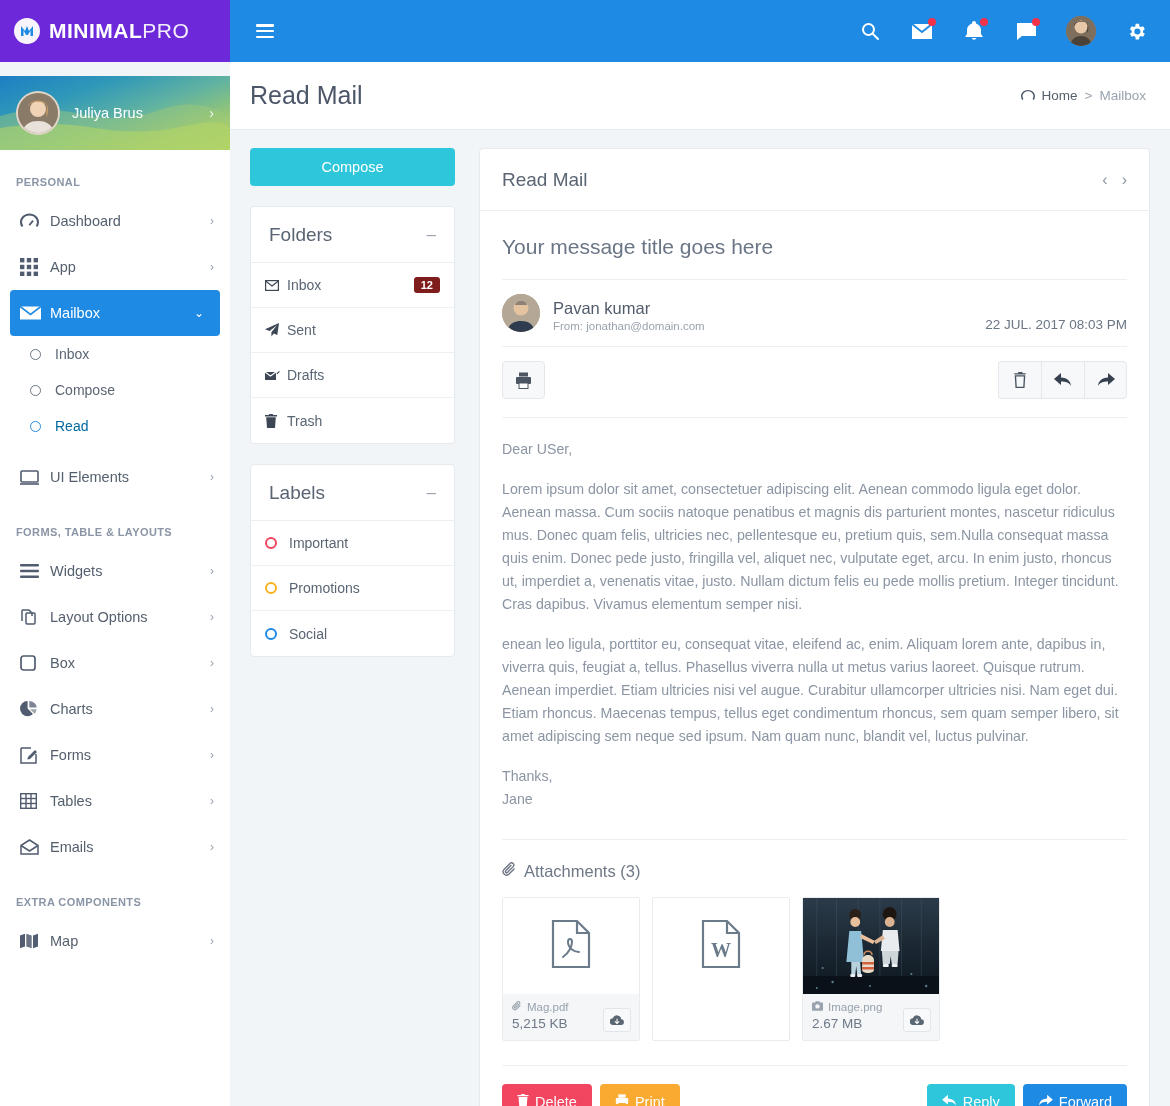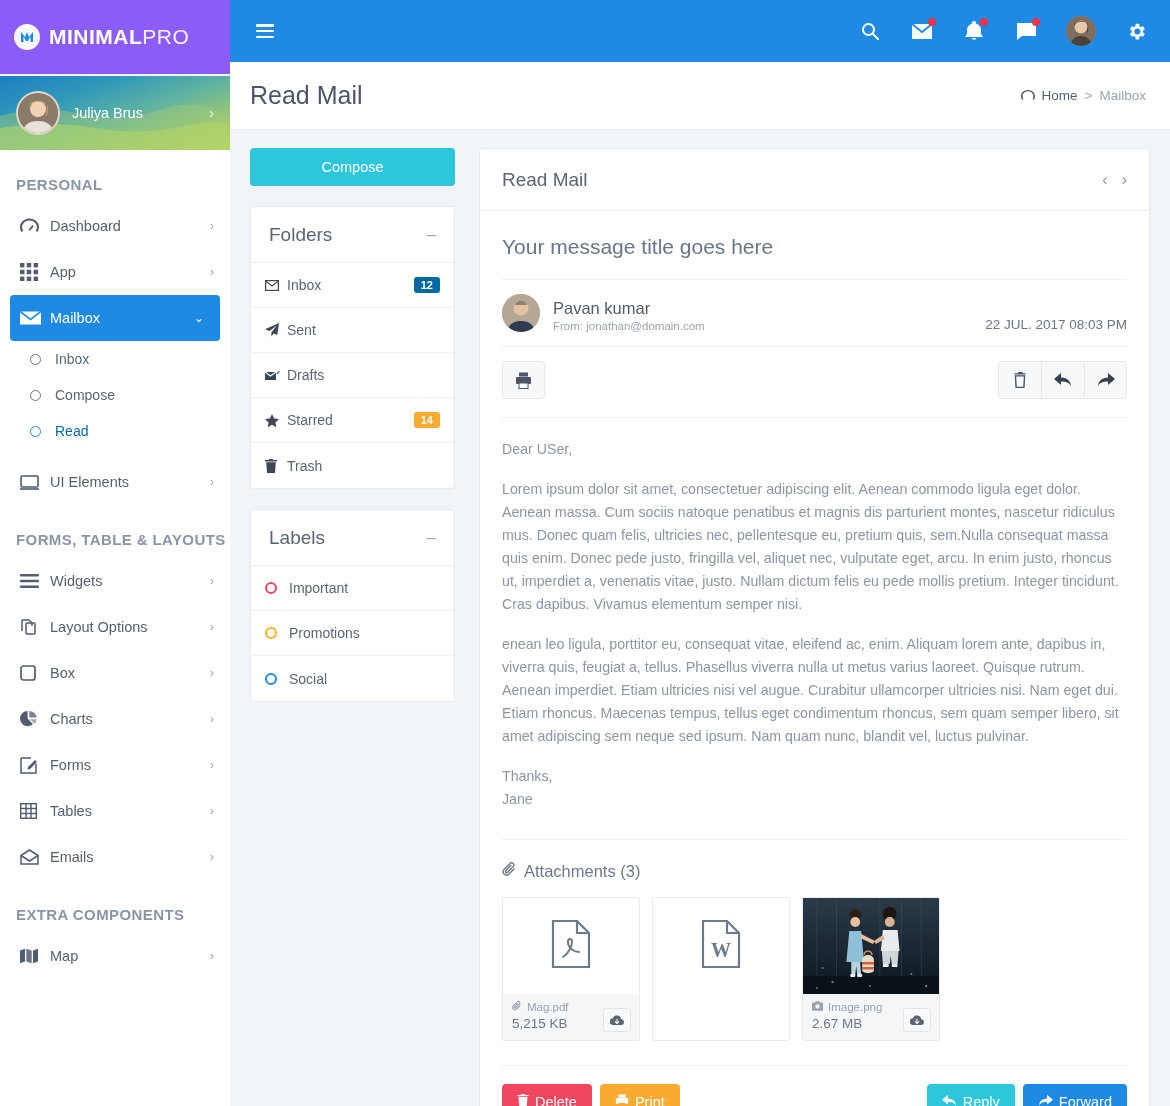--- a/index.html
+++ b/index.html
@@ -6,21 +6,21 @@
   html, body {
     width: 1170px; height: 1106px;
     font-family: "Liberation Sans", sans-serif;
     background: #f2f5f8;
     overflow: hidden;
   }
 
   
   .topbar { position: absolute; top: 0; left: 0; width: 1170px; height: 62px; display: flex; }
   .brand {
-    width: 230px; height: 74px; background: #8b5cf6;
+    width: 230px; height: 62px; background: #6d28d9;
     display: flex; align-items: center; gap: 9px; padding-left: 14px;
   }
   .brand-logo { width: 26px; height: 26px; flex: none; }
   .brand-text { font-size: 21px; letter-spacing: .5px; color: #fff; }
   .brand-text b { font-weight: bold; }
   .brand-text span { font-weight: 300; opacity: .92; }
   .topnav {
     flex: 1; background: #1e8ae4; display: flex; align-items: center;
     padding: 0 22px 0 26px;
   }
@@ -39,21 +39,21 @@
     display: flex; align-items: center; padding: 0 16px; cursor: pointer;
   }
   .profile-bg { position: absolute; inset: 0;
     background: linear-gradient(160deg,#1c7fc4 0%,#2f98b9 28%,#62b3a0 55%,#9ec96e 80%,#b6d35f 100%); }
   .profile-wave { position: absolute; inset: 0; }
   .profile-avatar { position: relative; width: 44px; height: 44px; border-radius: 50%; overflow: hidden; flex: none;
     background: #c8b49c; border: 2px solid rgba(255,255,255,.45); }
   .profile-name { position: relative; margin-left: 12px; color: #fff; font-size: 14.5px; }
   .profile-chev { position: relative; margin-left: auto; color: #fff; font-size: 14px; opacity: .9; }
 
-  .nav-section { font-size: 15px; font-weight: bold; color: #8a95a5; letter-spacing: .4px; padding: 26px 0 10px 16px; text-transform: uppercase; }
+  .nav-section { font-size: 11px; font-weight: bold; color: #8a95a5; letter-spacing: .4px; padding: 26px 0 10px 16px; text-transform: uppercase; }
   .nav-item { height: 46px; display: flex; align-items: center; padding: 0 16px 0 20px; color: #55606e; font-size: 14.5px; cursor: pointer; }
   .nav-item .nav-ico { width: 26px; flex: none; display: flex; align-items: center; color: #56627a; }
   .nav-item .nav-label { flex: 1; padding-left: 4px; }
   .nav-item .nav-arrow { color: #9aa3b0; font-size: 12px; }
   .nav-item.active { background: #1e8ae4; color: #fff; border-radius: 4px; margin: 0 10px; padding-left: 10px; }
   .nav-item.active .nav-ico { color: #fff; }
   .nav-item.active .nav-arrow { color: #fff; }
   .sub-item { height: 36px; display: flex; align-items: center; padding-left: 30px; color: #5b6673; font-size: 14px; cursor: pointer; }
   .sub-item .dot-o { width: 11px; height: 11px; border: 1.6px solid #6b7683; border-radius: 50%; margin-right: 14px; flex: none; }
   .sub-item.sel { color: #0369a1; }
@@ -81,21 +81,21 @@
   }
   .panel { background: #fff; border: 1px solid #e6eaee; border-radius: 4px; margin-bottom: 20px; }
   .panel-head { height: 56px; display: flex; align-items: center; padding: 0 18px; border-bottom: 1px solid #eceff2; }
   .panel-title { font-size: 19px; color: #5a6573; font-weight: normal; }
   .panel-minus { margin-left: auto; color: #9aa3ae; font-size: 17px; cursor: pointer; line-height: 1; }
   .frow { height: 45px; display: flex; align-items: center; padding: 0 14px; border-bottom: 1px solid #eef1f4; font-size: 14px; color: #5a6573; cursor: pointer; }
   .frow:last-child { border-bottom: none; }
   .frow .fico { width: 22px; flex: none; display: flex; align-items: center; color: #3d4654; }
   .frow .flabel { flex: 1; }
   .badge { font-size: 11px; color: #fff; border-radius: 3px; padding: 2px 7px; font-weight: bold; }
-  .badge.cyan { background: #0369a1; }
+  .badge.cyan { background: #7f1d1d; }
   .badge.orange { background: #f8aa31; }
   .lrow { height: 45px; display: flex; align-items: center; padding: 0 14px; border-bottom: 1px solid #eef1f4; font-size: 14px; color: #5a6573; cursor: pointer; }
   .lrow:last-child { border-bottom: none; }
   .lring { width: 12px; height: 12px; border-radius: 50%; border: 2.2px solid; margin-right: 12px; flex: none; }
 
   
   .mailcard { background: #fff; border: 1px solid #e6eaee; border-radius: 4px; }
   .mc-head { height: 62px; display: flex; align-items: center; padding: 0 22px; border-bottom: 1px solid #eceff2; }
   .mc-title { font-size: 19px; color: #5a6573; }
   .mc-nav { margin-left: auto; display: flex; gap: 14px; color: #8e98a6; font-size: 16px; }
@@ -428,29 +428,20 @@
       </div>
       <div class="frow">
         <span class="fico">
             <svg width="15" height="11" viewBox="0 0 15 11" fill="#3d4654">
               <path d="M0 2h11v8H0z"></path>
               <path d="M0 2l5.5 4L11 2" fill="none" stroke="#fff" stroke-width="1.1"></path>
               <path d="M11.5 3.5l2.5-2.5.8.8-2.5 2.5z"></path>
             </svg>
           </span>
         <span class="flabel">Drafts</span>
-      </div>
-      <div class="frow">
-        <span class="fico">
-            <svg width="14" height="13" viewBox="0 0 14 13" fill="#3d4654">
-              <path d="M7 0l2.1 4.4 4.9.6-3.6 3.4.9 4.8L7 10.8 2.7 13.2l.9-4.8L0 5l4.9-.6z"></path>
-            </svg>
-          </span>
-        <span class="flabel">Starred</span>
-        <span class="badge orange">14</span>
       </div>
       <div class="frow">
         <span class="fico">
             <svg width="12" height="14" viewBox="0 0 12 14" fill="#3d4654">
               <path d="M4.4 0h3.2l.7 1H12v1.4H0V1h3.7z"></path>
               <path d="M1.2 3.2h9.6L10 14H2z"></path>
             </svg>
           </span>
         <span class="flabel">Trash</span>
       </div>

